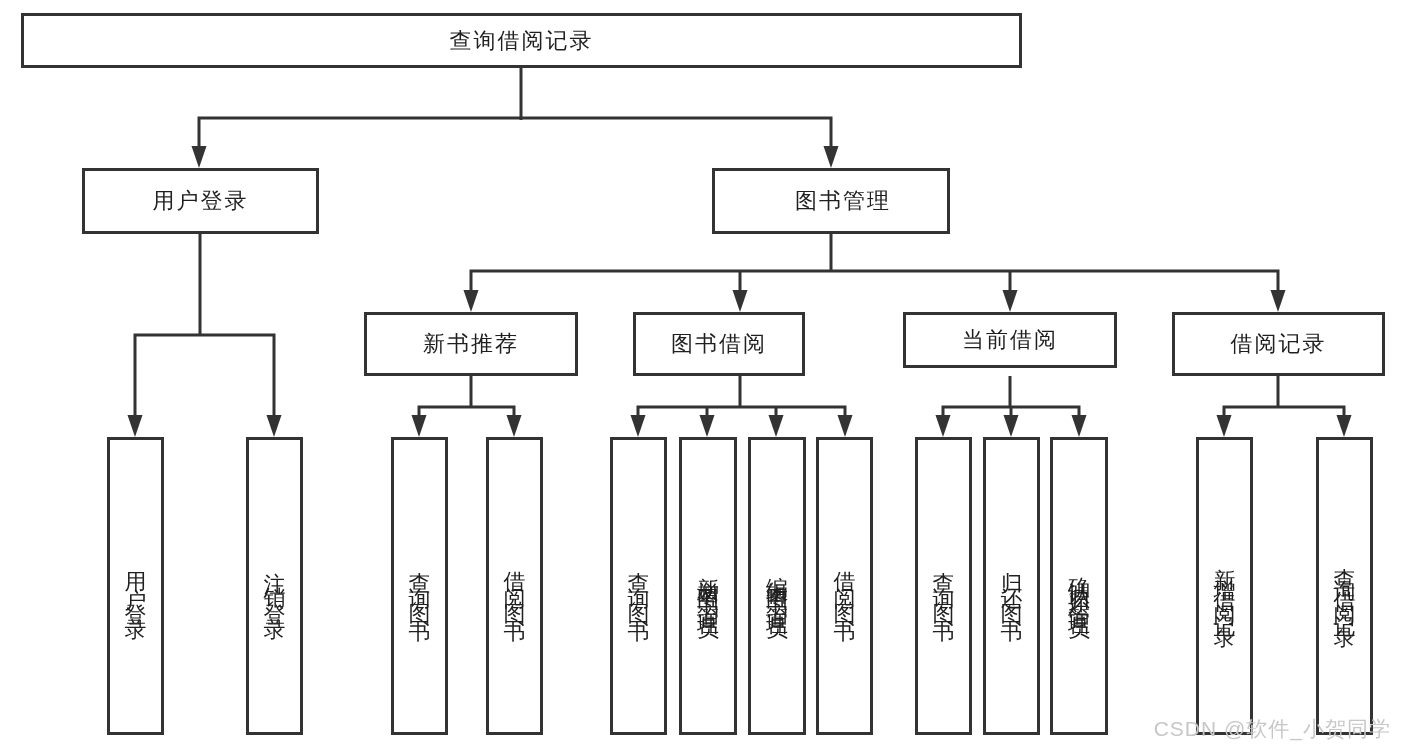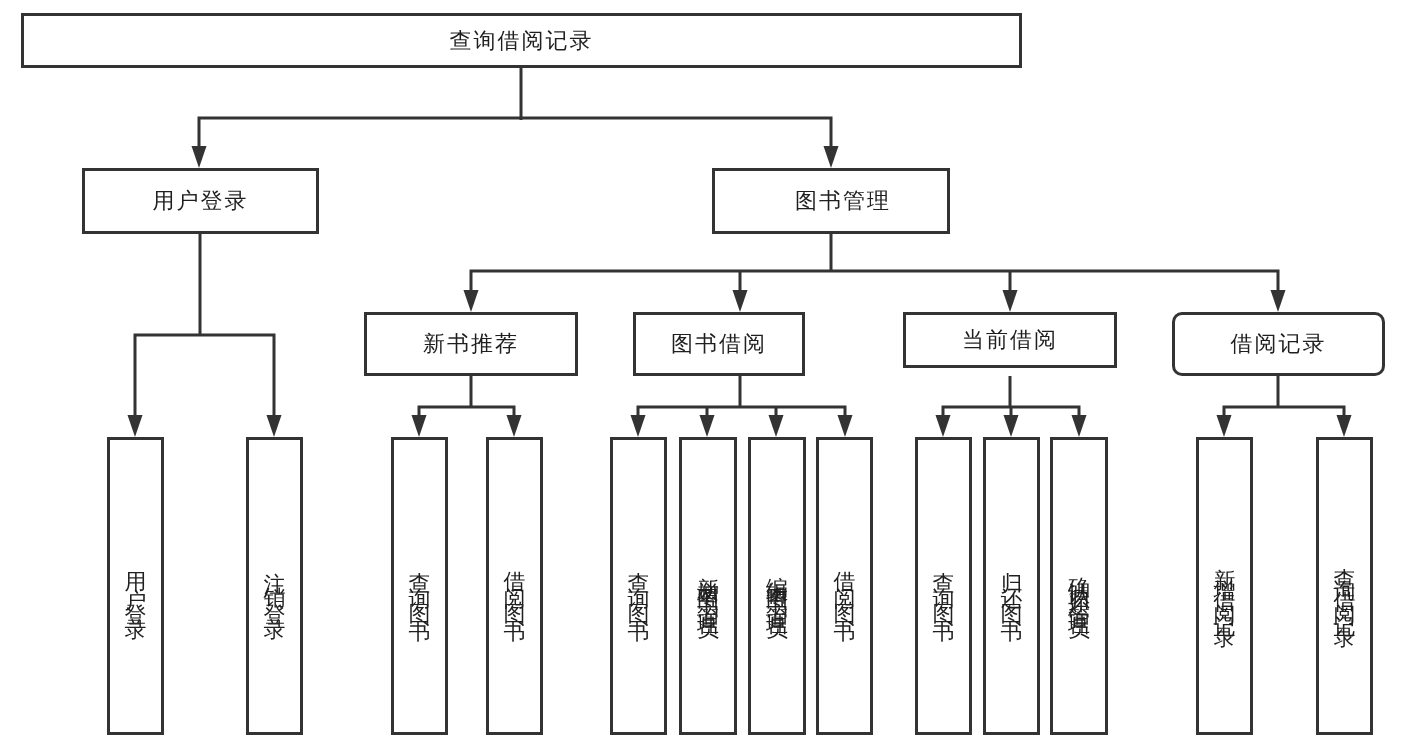--- a/index.html
+++ b/index.html
@@ -99,34 +99,35 @@
   </svg>
 
   <div class="box" style="left:21px;top:13px;width:1001px;height:55px;">查询借阅记录</div>
 
   <div class="box" style="left:82px;top:168px;width:237px;height:66px;">用户登录</div>
   <div class="box" style="left:712px;top:168px;width:238px;height:66px;padding-left:24px;">图书管理</div>
 
   <div class="box" style="left:364px;top:312px;width:214px;height:64px;">新书推荐</div>
   <div class="box" style="left:633px;top:312px;width:172px;height:64px;">图书借阅</div>
   <div class="box" style="left:903px;top:312px;width:214px;height:56px;">当前借阅</div>
-  <div class="box" style="left:1172px;top:312px;width:213px;height:64px;border-radius:10px;">借阅记录</div>
+  <div class="box" style="left:1172px;top:312px;width:213px;height:64px;">借阅记录</div>
 
   <div class="box leaf" style="left:107px;top:437px;width:57px;height:298px;">用户登录</div>
   <div class="box leaf" style="left:246px;top:437px;width:57px;height:298px;">注销登录</div>
 
   <div class="box leaf" style="left:391px;top:437px;width:57px;height:298px;">查询图书</div>
   <div class="box leaf" style="left:486px;top:437px;width:57px;height:298px;">借阅图书</div>
 
   <div class="box leaf" style="left:610px;top:437px;width:57px;height:298px;">查询图书</div>
   <div class="box leaf long" style="left:679px;top:437px;width:58px;height:298px;">新增图书（管理员）</div>
   <div class="box leaf long" style="left:748px;top:437px;width:58px;height:298px;">编辑图书（管理员）</div>
   <div class="box leaf" style="left:816px;top:437px;width:57px;height:298px;">借阅图书</div>
 
   <div class="box leaf" style="left:915px;top:437px;width:57px;height:298px;">查询图书</div>
   <div class="box leaf" style="left:983px;top:437px;width:57px;height:298px;">归还图书</div>
   <div class="box leaf long" style="left:1050px;top:437px;width:58px;height:298px;">确认归还（管理员）</div>
 
   <div class="box leaf mid" style="left:1196px;top:437px;width:57px;height:298px;">新增借阅记录</div>
   <div class="box leaf mid" style="left:1316px;top:437px;width:57px;height:298px;">查询借阅记录</div>
 
+  <div class="watermark">CSDN @软件_小贺同学</div>
 
 </div>
 
 </body></html>

